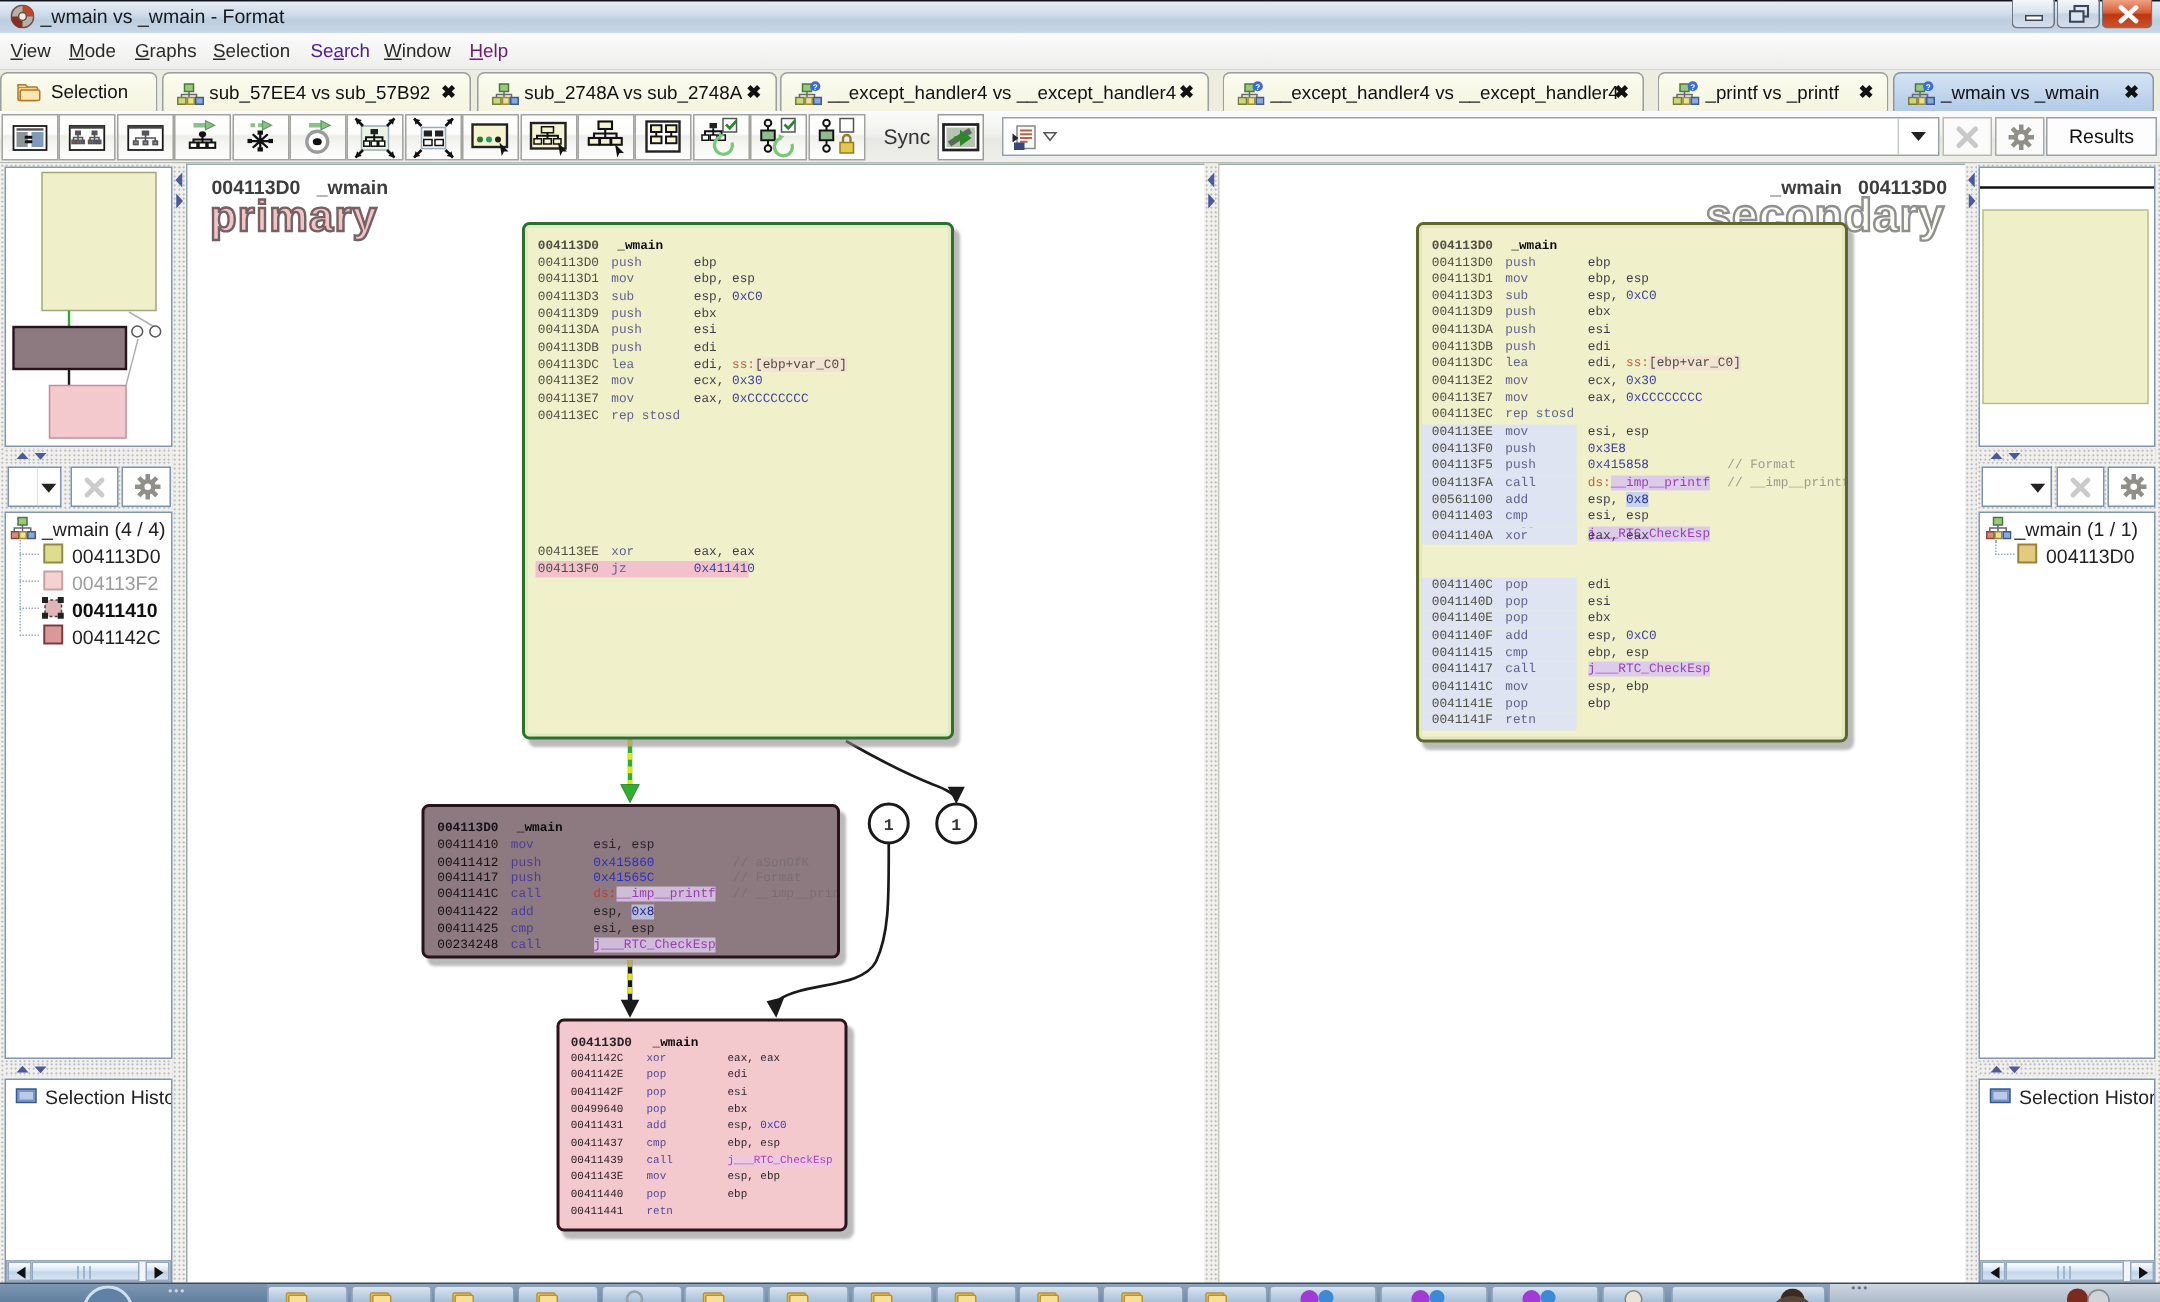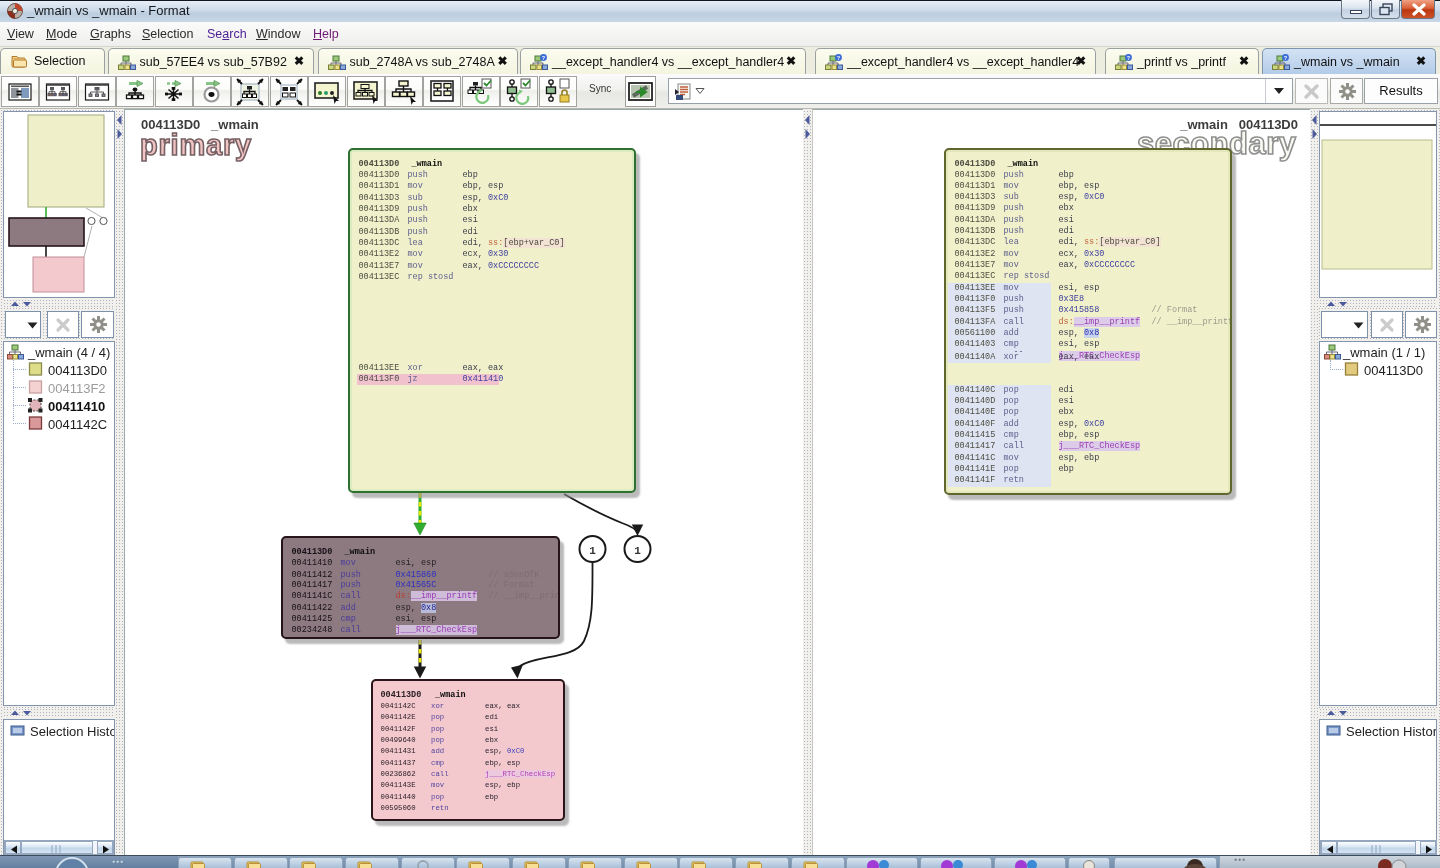--- a/index.html
+++ b/index.html
@@ -314,21 +314,21 @@
     </svg></div>
 <div class="abs tbtn" style="left:538.6px;top:76px"><svg width="30" height="28" style="margin:1px 3px">
       <rect x="17" y="1" width="9" height="9" fill="#fff" stroke="#555"></rect>
       <circle cx="8" cy="4" r="2.2" fill="none" stroke="#111" stroke-width="1.3"></circle>
       <path d="M8 6 v3 M8 16 v3" stroke="#111" stroke-width="1.3"></path>
       <rect x="3.5" y="9" width="9" height="6.5" fill="#8fbc8f" stroke="#111" stroke-width="1.3"></rect>
       <circle cx="8" cy="21" r="2.2" fill="none" stroke="#111" stroke-width="1.3"></circle>
       <rect x="17" y="17" width="9" height="7" fill="#e8c84a" stroke="#937f22"></rect>
       <path d="M19 17 v-2.5 a2.5 2.5 0 0 1 5 0 V17" stroke="#937f22" stroke-width="1.6" fill="none"></path>
     </svg></div>
-<div class="abs" style="left:589px;top:83px;font-size:10px;color:#333">Sync</div>
+<div class="abs" style="left:589px;top:83px;font-size:14px;color:#333">Sync</div>
 <div class="abs" style="left:625px;top:76px;width:31px;height:31px;background:#fff;border:1px solid #9b9b97"><svg width="27" height="27" style="margin:1px">
       <rect x="2" y="5" width="23" height="17" fill="#fff" stroke="#222" stroke-width="1.8"></rect>
       <rect x="4" y="7" width="19" height="13" fill="#b8c4b0"></rect>
       <path d="M6 18 L20 9" stroke="#5a6a5a" stroke-width="4"></path>
       <path d="M9 14 h8 M14 10.5 L19 14 L14 17.5 Z" fill="#2a8a2a" stroke="#2a8a2a" stroke-width="2"></path>
     </svg></div>
 <div class="abs" style="left:668px;top:78px;width:625px;height:26px;background:#fff;border:1px solid #9aa0a8">
     <svg class="abs" style="left:5px;top:4px" width="18" height="18">
       <rect x="4" y="1" width="12" height="15" fill="#f8f8f4" stroke="#888"></rect>
       <path d="M6 4 h8 M6 6.5 h8 M6 9 h8 M6 11.5 h5" stroke="#c06040" stroke-width="1.4"></path>
@@ -449,24 +449,24 @@
     <div class="ttl">
       <span class="a">004113D0</span>
       <span style="position:absolute;left:62px">_wmain</span>
     </div>
     <div class="row" style="top:20.00px"><span class="a">0041142C</span><span class="m">xor</span><span class="o">eax, eax</span></div>
     <div class="row" style="top:31.33px"><span class="a">0041142E</span><span class="m">pop</span><span class="o">edi</span></div>
     <div class="row" style="top:42.66px"><span class="a">0041142F</span><span class="m">pop</span><span class="o">esi</span></div>
     <div class="row" style="top:53.99px"><span class="a">00499640</span><span class="m">pop</span><span class="o">ebx</span></div>
     <div class="row" style="top:65.32px"><span class="a">00411431</span><span class="m">add</span><span class="o">esp, <i class="b">0xC0</i></span></div>
     <div class="row" style="top:76.65px"><span class="a">00411437</span><span class="m">cmp</span><span class="o">ebp, esp</span></div>
-    <div class="row" style="top:87.98px"><span class="a">00236862</span><span class="m">call</span><span class="o"><i class="pp">j___RTC_CheckEsp</i></span></div>
+    <div class="row" style="top:87.98px"><span class="a">00411439</span><span class="m">call</span><span class="o"><i class="pp">j___RTC_CheckEsp</i></span></div>
     <div class="row" style="top:99.31px"><span class="a">0041143E</span><span class="m">mov</span><span class="o">esp, ebp</span></div>
     <div class="row" style="top:110.64px"><span class="a">00411440</span><span class="m">pop</span><span class="o">ebp</span></div>
-    <div class="row" style="top:121.97px"><span class="a">00595060</span><span class="m">retn</span></div>
+    <div class="row" style="top:121.97px"><span class="a">00411441</span><span class="m">retn</span></div>
   </div>
 <div class="abs dots" style="left:115px;top:110px;width:9px;height:745px"></div>
 <svg class="abs" style="left:115px;top:113px" width="9" height="30">
 <path d="M6.5 2 L2 7 L6.5 12 Z" fill="#4a5a9a"></path>
     <path d="M2.5 16 L7 21 L2.5 26 Z" fill="#4a5a9a"></path>
   </svg>
 <div class="abs dots" style="left:803px;top:110px;width:9px;height:745px"></div>
 <svg class="abs" style="left:803px;top:113px" width="9" height="30">
 <path d="M6.5 2 L2 7 L6.5 12 Z" fill="#4a5a9a"></path>
     <path d="M2.5 16 L7 21 L2.5 26 Z" fill="#4a5a9a"></path>

